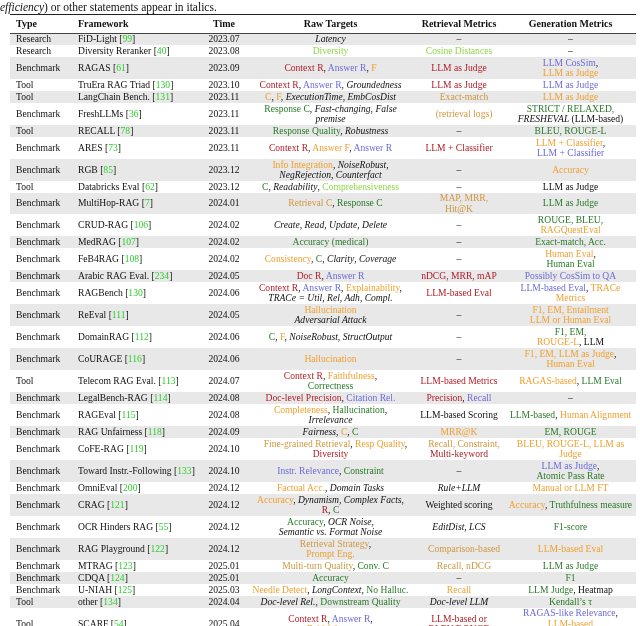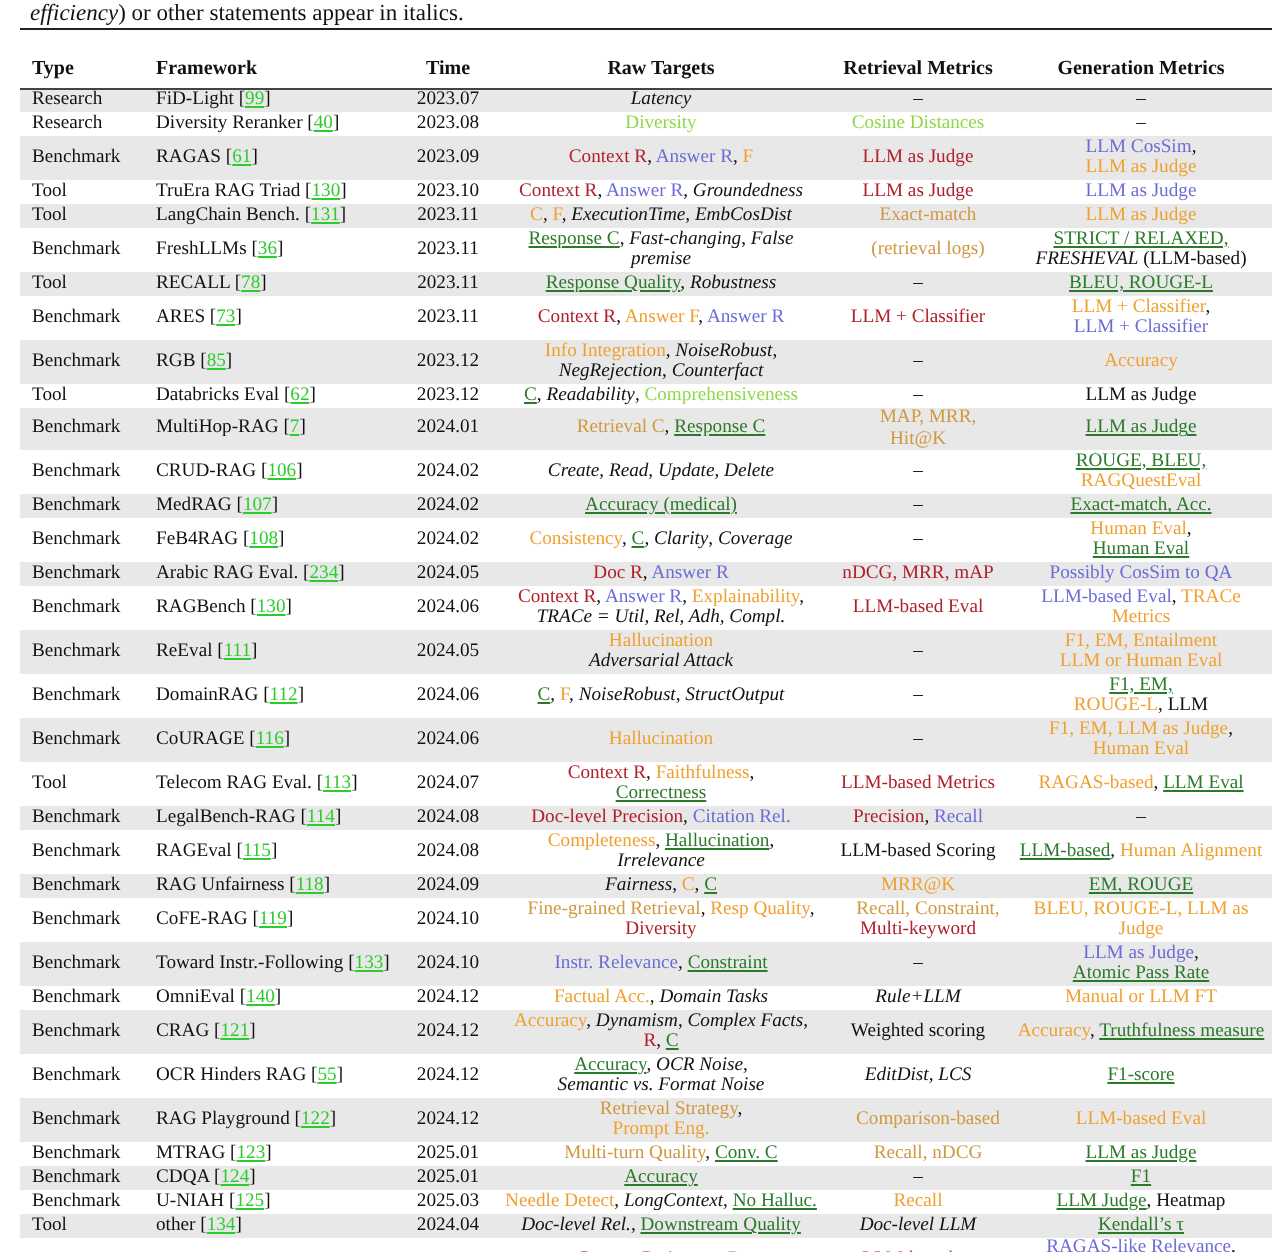--- a/index.html
+++ b/index.html
@@ -1,37 +1,37 @@
 <!DOCTYPE html>
 <html><head>
 <meta charset="utf-8">
 <style>
   html, body { margin: 0; padding: 0; background: #ffffff; }
   body { width: 640px; height: 626px; overflow: hidden; font-family: "Liberation Serif", "DejaVu Serif", serif; color: #111; }
-  .caption { font-size: 11.5px; line-height: 14px; padding: 0 0 0 15px; height: 14px; white-space: nowrap; }
+  .caption { font-size: 11.5px; line-height: 14px; padding: 0 0 0 0; height: 14px; white-space: nowrap; }
   .caption i { font-style: italic; }
   table { border-collapse: collapse; margin-left: 10px; width: 626px; font-size: 9.6px; line-height: 10.6px; }
   thead tr { border-top: 1.5px solid #222; border-bottom: 1px solid #444; }
-  th { font-weight: bold; padding: 15px 2px 3px 2px; text-align: center; font-size: 10px; }
+  th { font-weight: bold; padding: 4px 2px 3px 2px; text-align: center; font-size: 10px; }
   th.l, td.l { text-align: left; padding-left: 6px; }
   td { padding: 0 2px; text-align: center; vertical-align: middle; }
   tbody tr { height: 12px; }
   tbody tr.h2 { height: 22px; }
   tbody tr.h3 { height: 33px; }
   tbody tr.alt { background: #e8e8e8; }
   tbody tr:last-child { border-bottom: 2px solid #333; }
   .c-red { color: #b0202a; text-align: right; }
   .c-blue { color: #6c6cd8; }
   .c-orange { color: #f0a030; }
-  .c-green { color: #2a7a2a; text-decoration: underline; }
+  .c-green { color: #2a7a2a; }
   .c-lime { color: #8fd84a; }
   .c-tan { color: #d09840; padding-left: 10px; }
   .c-black { color: #111; }
   .it { font-style: italic; }
-  .ref { color: #2dcc2d; text-decoration: underline; }
+  .ref { color: #2dcc2d; }
   .col-type { width: 62px; }
   .col-fw { width: 128px; }
   .col-time { width: 48px; }
   .col-raw { width: 165px; }
   .col-ret { width: 92px; }
   .col-gen { width: 131px; }
 </style>
 </head>
 <body>
 
@@ -418,21 +418,21 @@
         <td>
           <div><span class="c-black">–</span></div>
         </td>
         <td>
           <div><span class="c-blue">LLM as Judge</span><span class="c-black">,</span></div>
           <div><span class="c-green">Atomic Pass Rate</span></div>
         </td>
       </tr>
       <tr class="">
         <td class="l">Benchmark</td>
-        <td class="l"><span>OmniEval</span> [<a class="ref">140</a>]</td>
+        <td class="l"><span>OmniEval</span> [<a class="ref">200</a>]</td>
         <td>2024.12</td>
         <td>
           <div><span class="c-orange">Factual Acc.</span><span class="c-black">, </span><span class="c-black it">Domain Tasks</span></div>
         </td>
         <td>
           <div><span class="c-black it">Rule+LLM</span></div>
         </td>
         <td>
           <div><span class="c-orange">Manual or LLM FT</span></div>
         </td>

